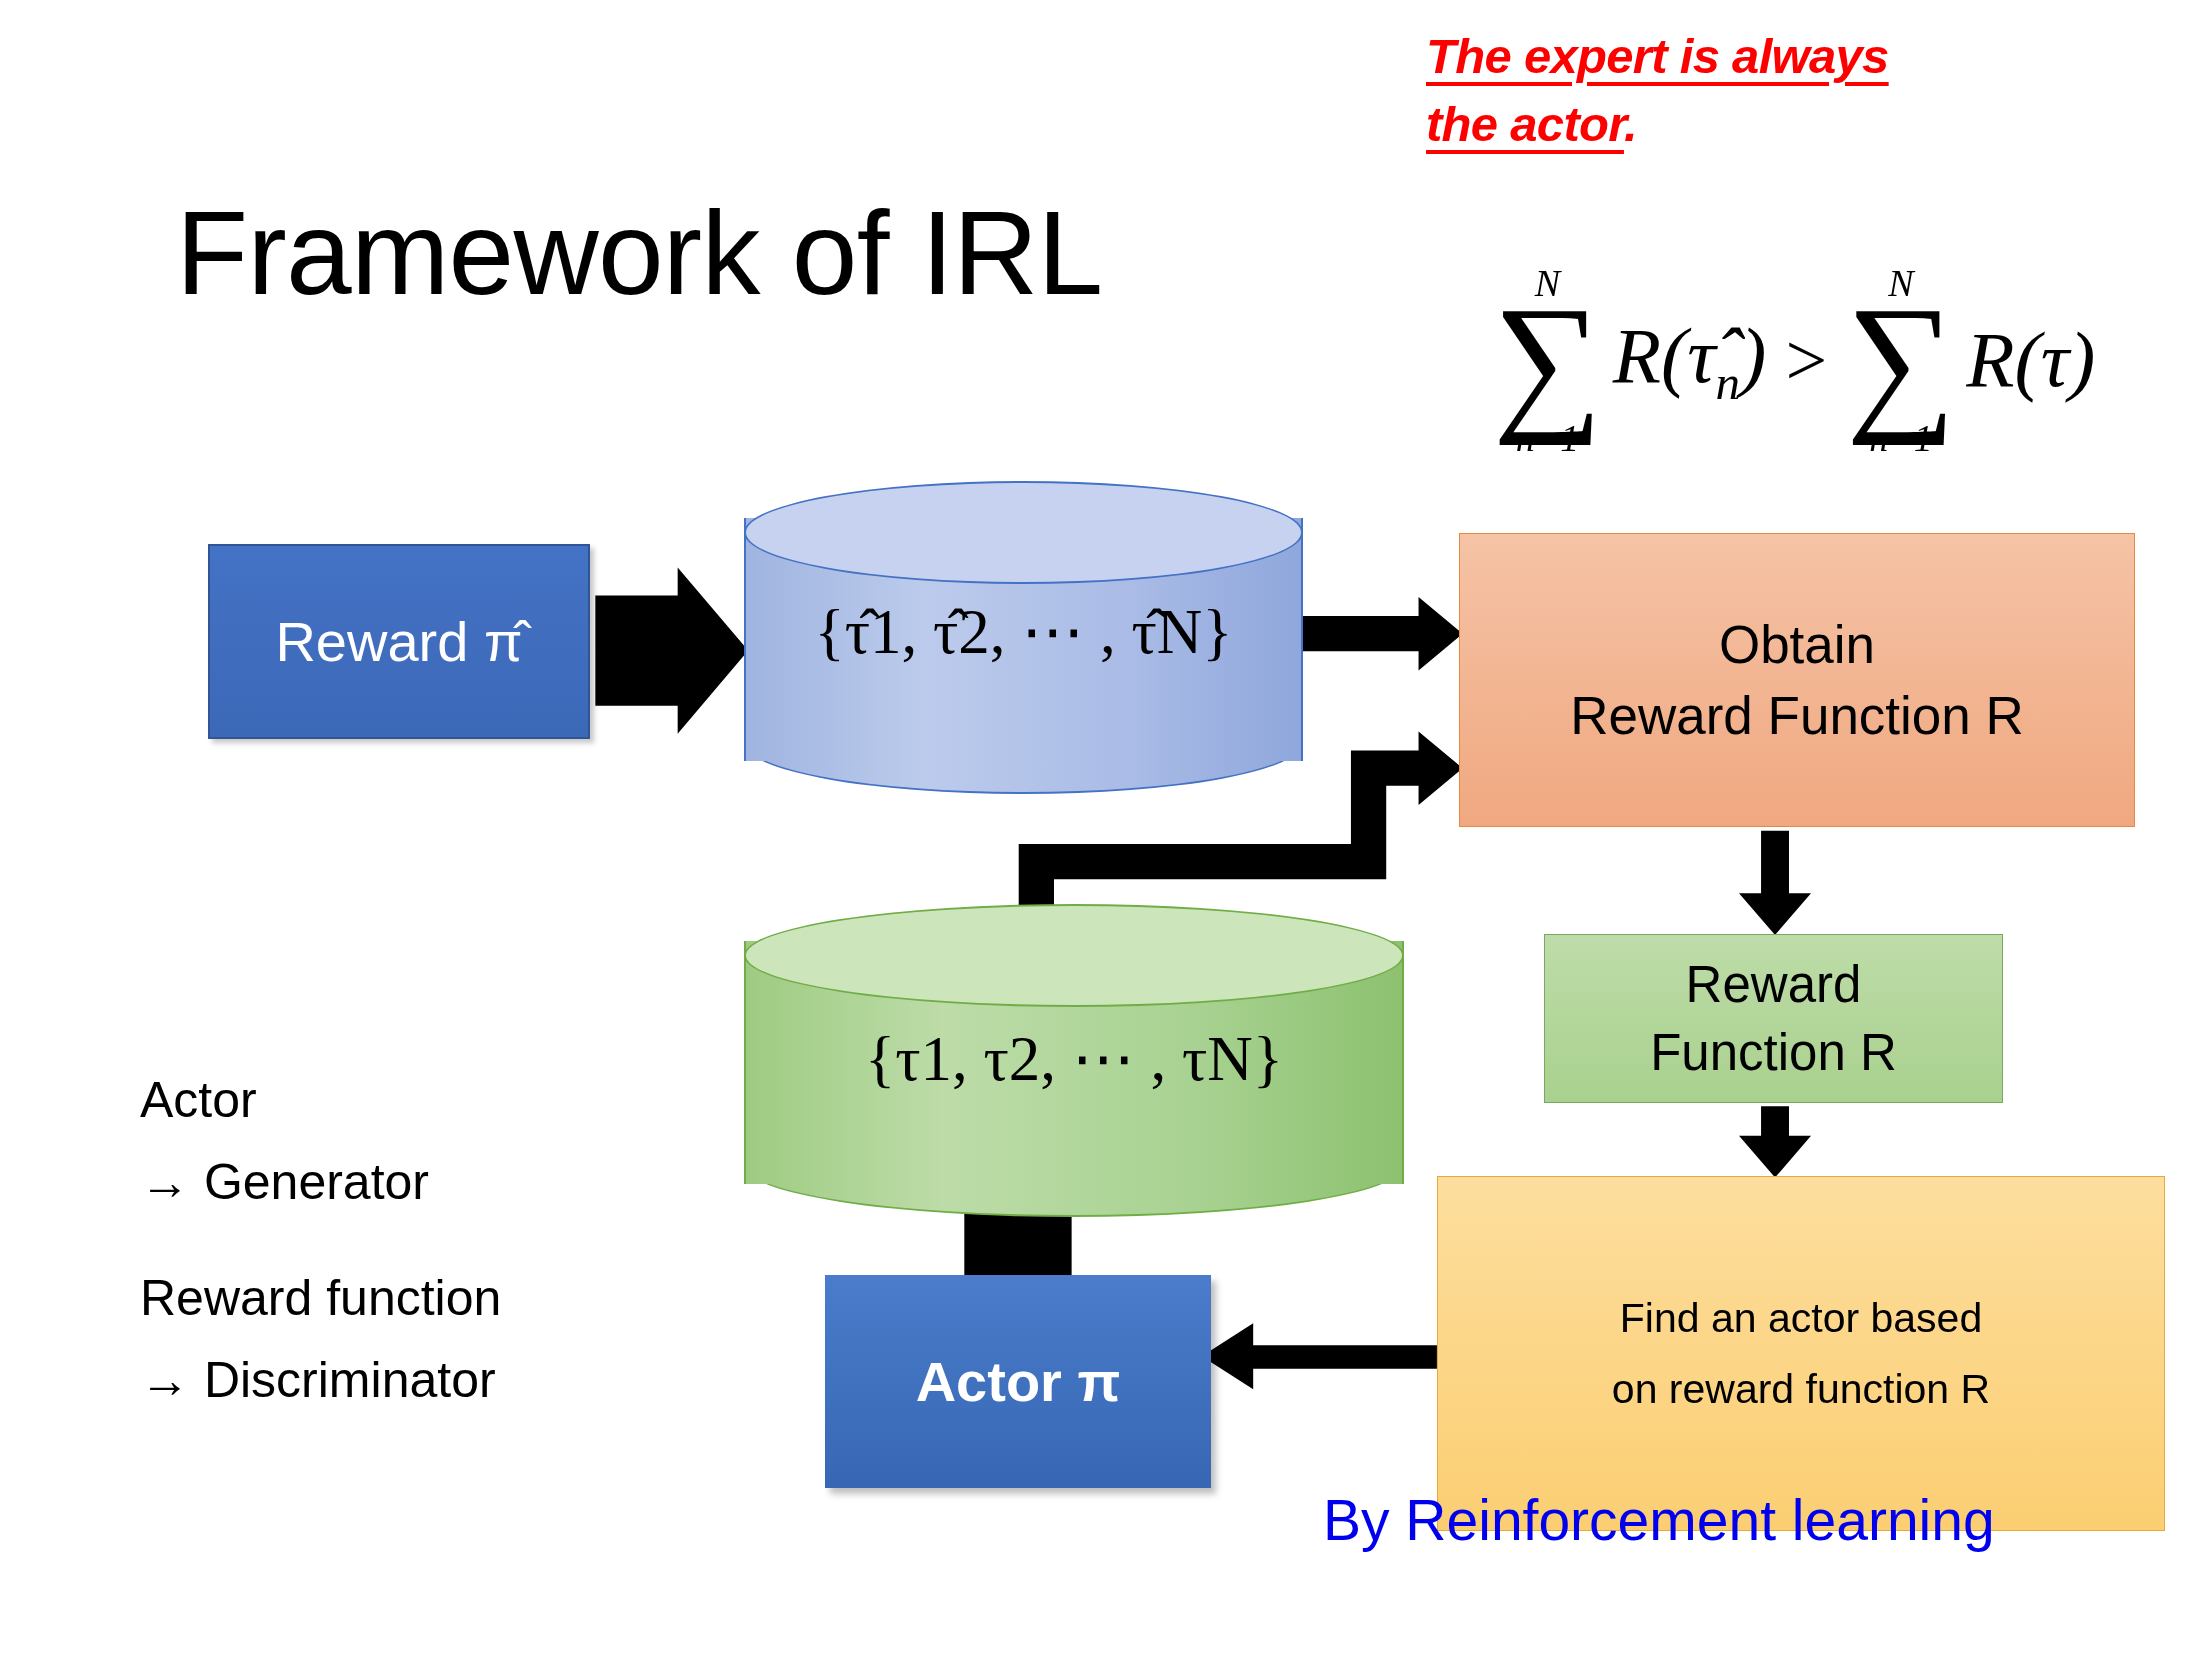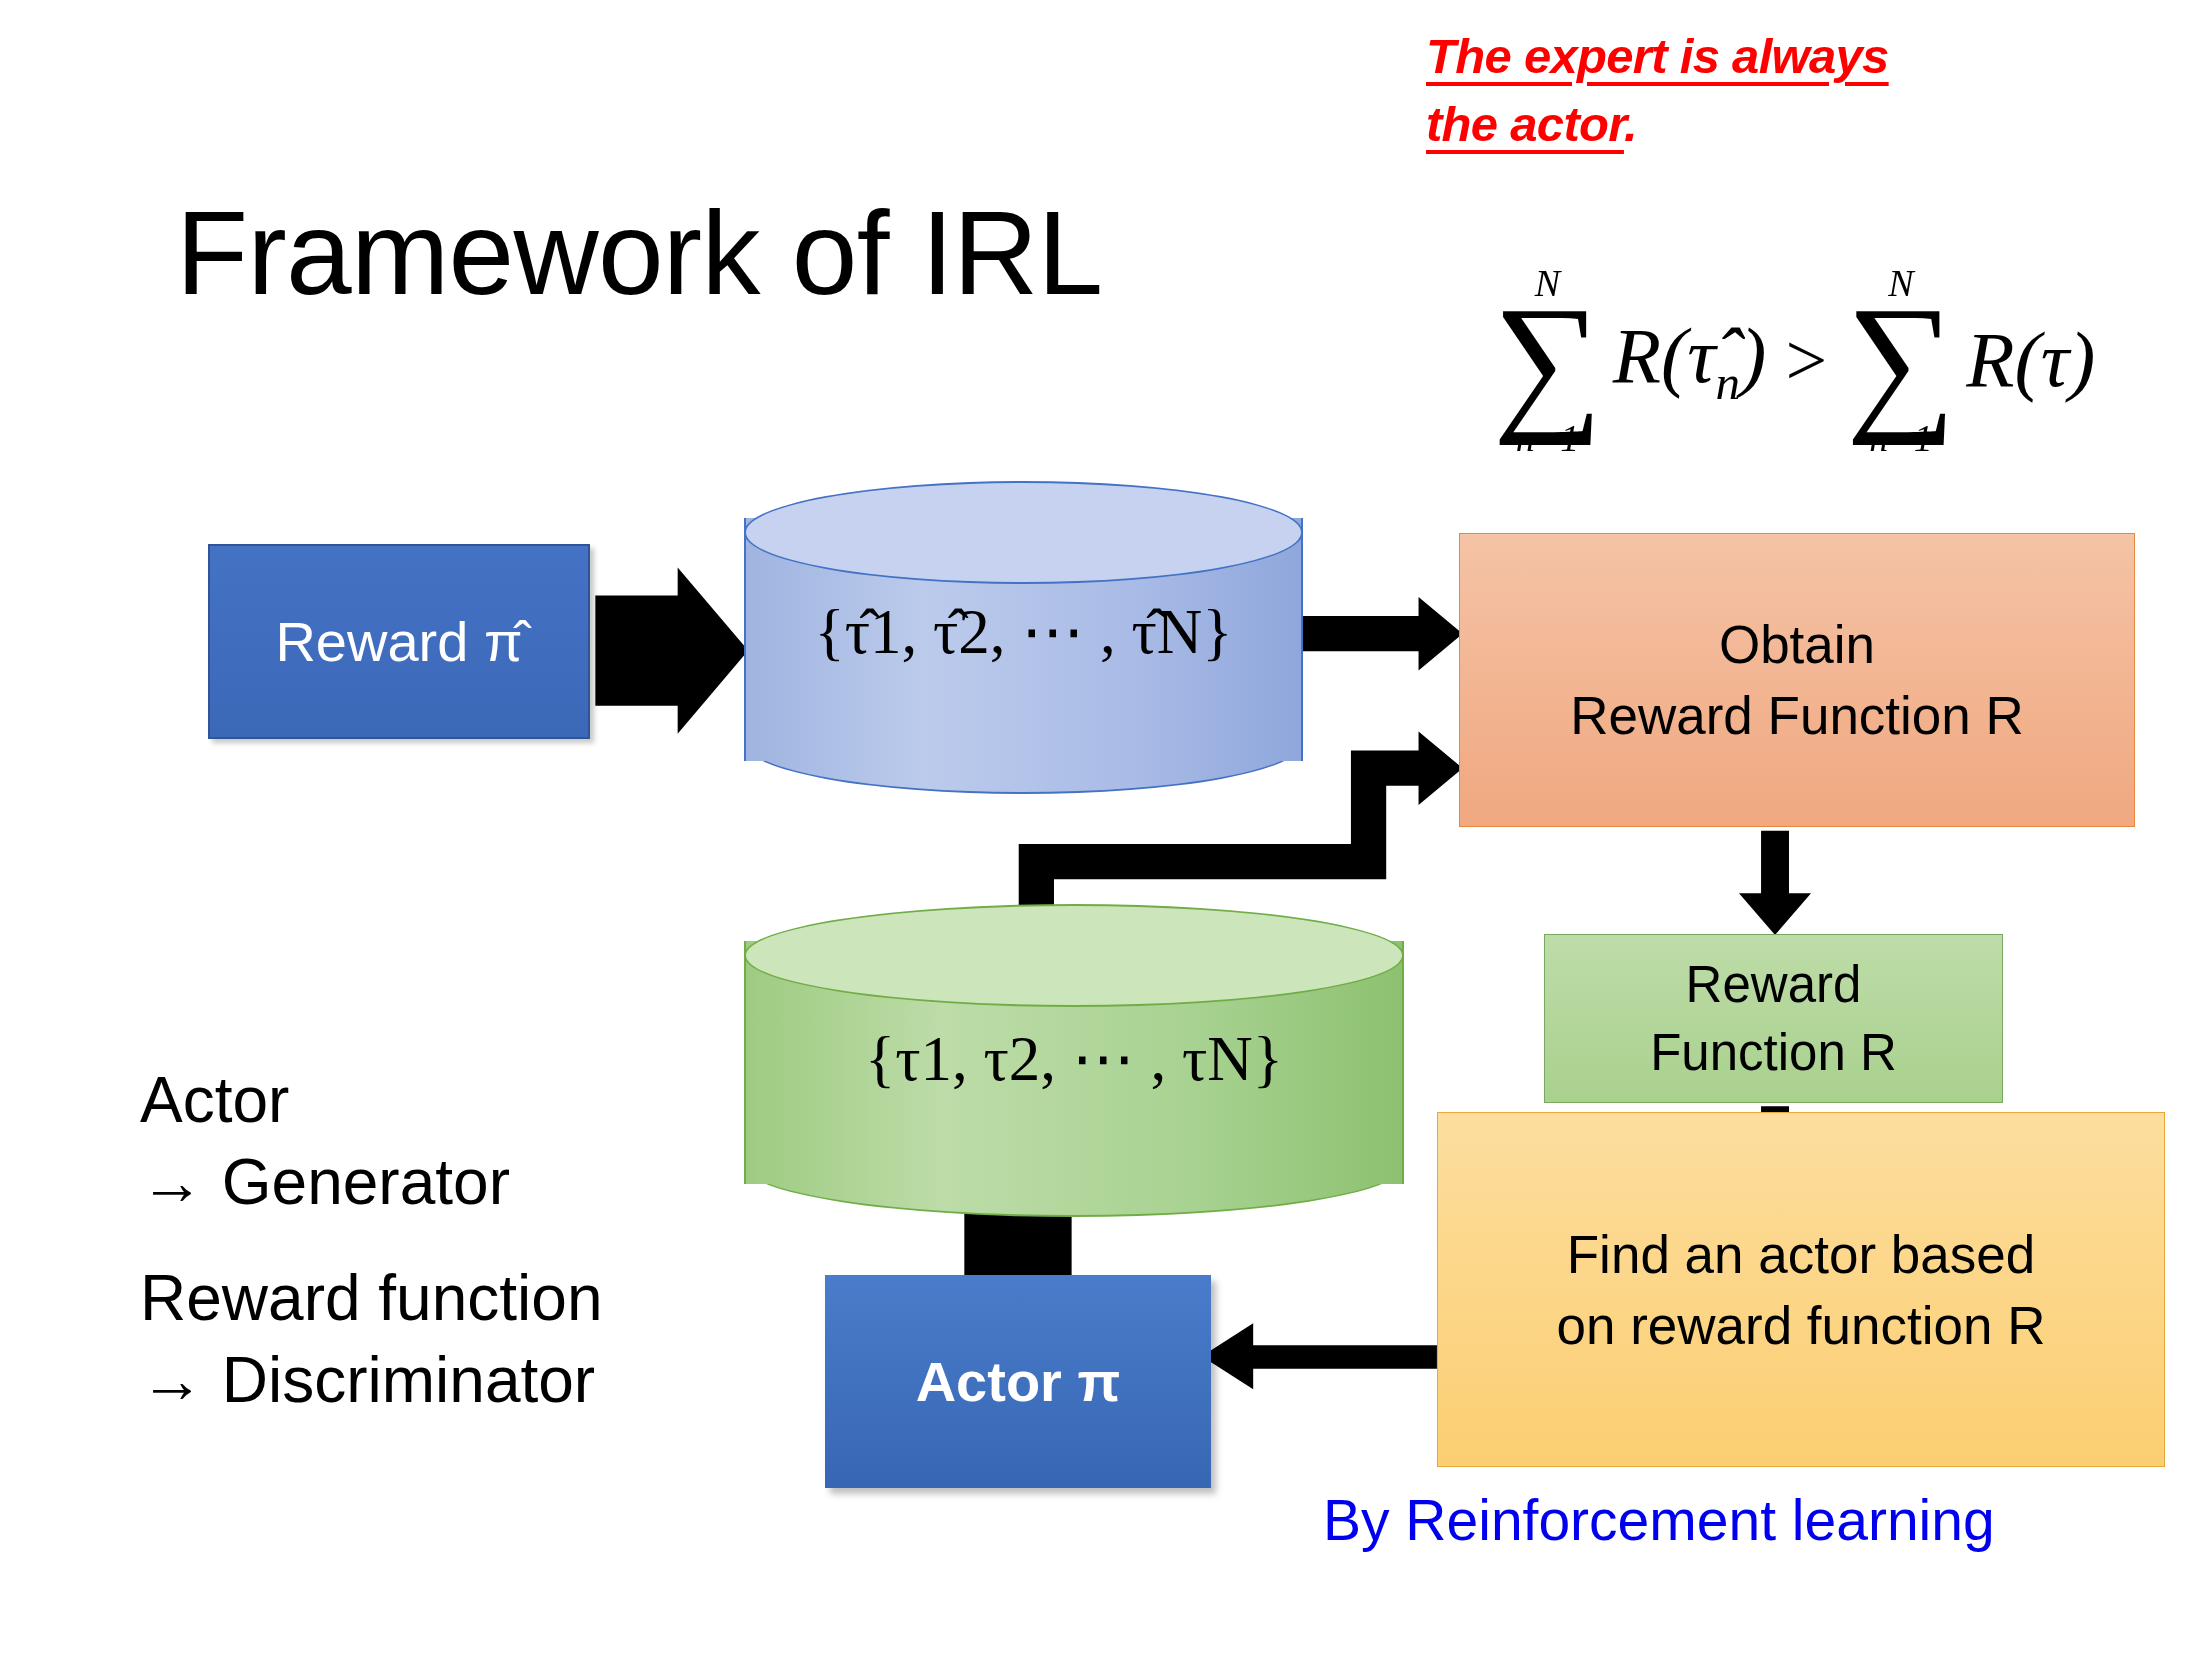--- a/index.html
+++ b/index.html
@@ -70,24 +70,24 @@
     border:1.5px solid #E8883C;
     font-size:53px; line-height:71px;
   }
   #reward-box{
     left:1544px; top:934px; width:459px; height:169px;
     background:linear-gradient(180deg,#BEDCA9 0%,#A9D18E 100%);
     border:1.5px solid #7BA861;
     font-size:51px; line-height:68px;
   }
   #find-actor-box{
-    left:1437px; top:1112px; width:728px; height:355px;
+    left:1437px; top:1176px; width:728px; height:355px;
     background:linear-gradient(180deg,#FDDE9E 0%,#FBCE72 100%);
     border:1.5px solid #E8A93A;
-    font-size:53px; line-height:71px;
+    font-size:41px; line-height:71px;
   }
 
   
   .cyl{ }
   .cyl .cyl-body{position:absolute;left:0;right:0;}
   .cyl .cyl-top{position:absolute;left:0;right:0;border-radius:50%;}
   .cyl .cyl-label{
     position:absolute;left:0;right:0;text-align:center;color:#000;
     font-family:"Liberation Serif","DejaVu Serif",serif;
     font-size:63px; white-space:nowrap;
@@ -118,21 +118,21 @@
     position:absolute;left:0;right:0;top:210px;height:103px;border-radius:50%;
     background:linear-gradient(90deg,#9ECB82 0%,#BDDCA8 30%,#A8D292 68%,#8DC16F 100%);
     border:2.2px solid #70AD47;box-sizing:border-box;
   }
   #cyl-actor .cyl-top{
     top:0;height:103px;background:#CDE5BB;border:2.2px solid #70AD47;box-sizing:border-box;
   }
   #cyl-actor .cyl-label{ top:118px; }
 
   
-  #notes{ left:140px; top:1059px; width:647px; color:#000; font-size:64px; line-height:82px;}
+  #notes{ left:140px; top:1059px; width:647px; color:#000; font-size:50px; line-height:82px;}
   #notes .grp{margin-bottom:34px;}
 
   
   #rl-caption{
     left:1323px; top:1485px; width:853px;
     color:#0000EE; font-size:57px; line-height:71px; white-space:nowrap;
   }
 
   svg.ov{position:absolute;left:0;top:0;width:2205px;height:1654px;pointer-events:none;}
 </style>

